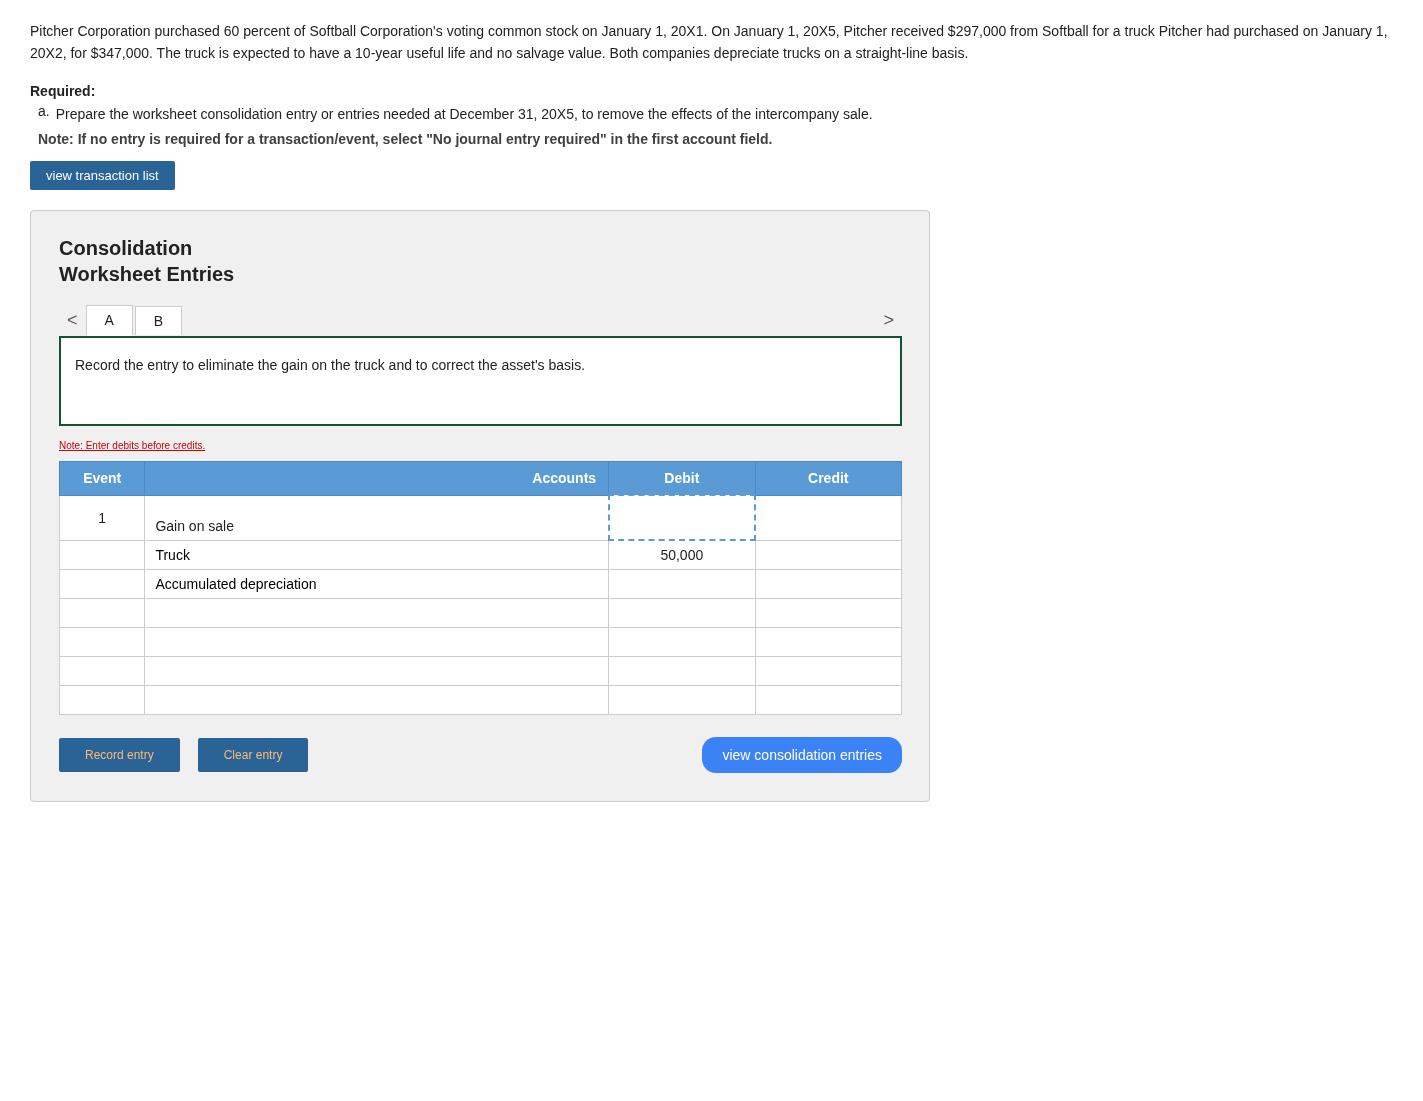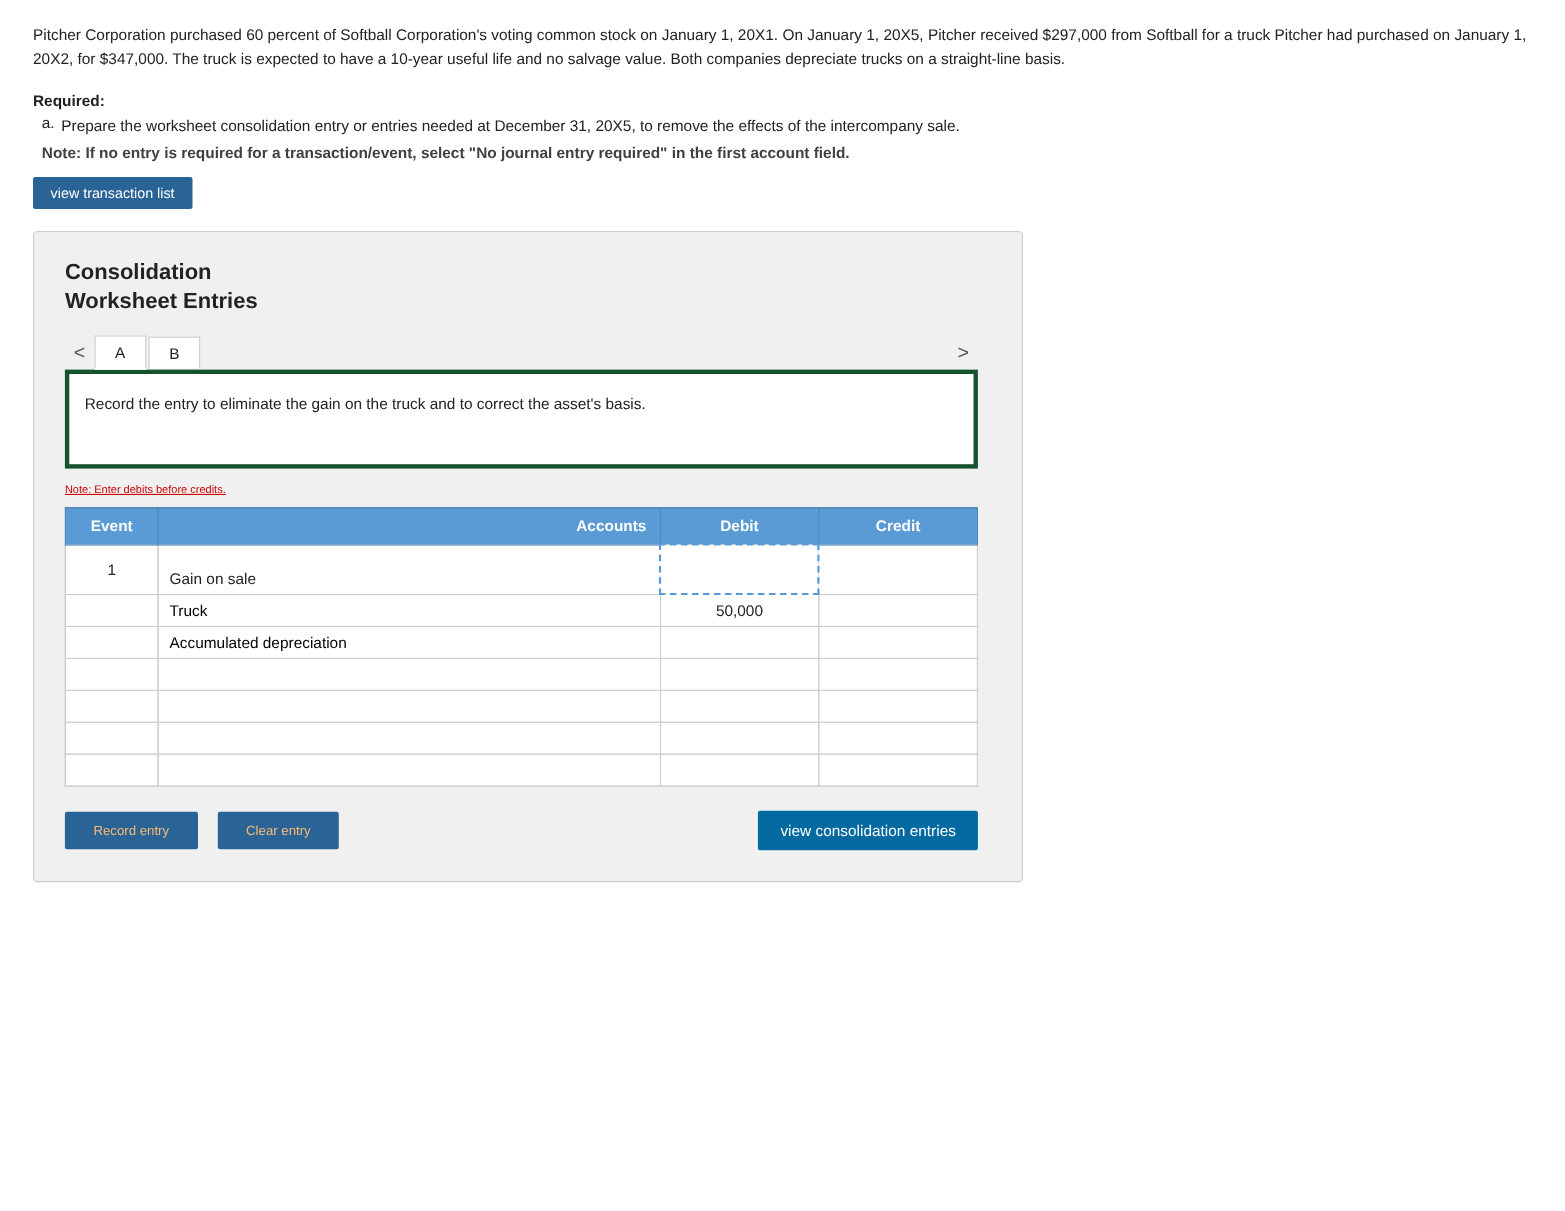--- a/index.html
+++ b/index.html
@@ -39,21 +39,21 @@
       font-size: 13px;
       border: none;
       cursor: pointer;
       margin-bottom: 20px;
       border-radius: 2px;
     }
     .worksheet-container {
       background: #f0f0f0;
       border: 1px solid #ccc;
       border-radius: 4px;
-      padding: 24px 40px 28px 28px;
+      padding: 24px 27px 28px 28px;
       max-width: 900px;
     }
     .worksheet-title {
       font-size: 20px;
       font-weight: bold;
       margin-bottom: 18px;
       line-height: 1.3;
     }
     .tabs-nav {
       display: flex;
@@ -83,21 +83,21 @@
     }
     .tab-right-arrow {
       margin-left: auto;
       font-size: 18px;
       color: #555;
       cursor: pointer;
       padding: 4px 8px;
     }
     .entry-description-box {
       background: #fff;
-      border: 4px solid #14532d;
+      border: 2px solid #14532d;
       padding: 16px 14px;
       margin-bottom: 14px;
       font-size: 14px;
       line-height: 1.6;
       min-height: 90px;
     }
     .note-enter-debits {
       color: #cc0000;
       font-size: 10px;
       margin-bottom: 10px;
@@ -160,27 +160,27 @@
       background: #2a6496;
       color: #fdba74;
       border: none;
       padding: 10px 26px;
       font-size: 12px;
       cursor: pointer;
       border-radius: 2px;
     }
     .btn-blue-right {
       margin-left: auto;
-      background: #0369a1;
+      background: #3b82f6;
       color: #fff;
       border: none;
       padding: 10px 20px;
       font-size: 14px;
       cursor: pointer;
-      border-radius: 2px;
+      border-radius: 14px;
     }
   </style>
 </head>
 <body>
 
 
 
 
 <div class="intro-text">Pitcher Corporation purchased 60 percent of Softball Corporation's voting common stock on January 1, 20X1. On January 1, 20X5, Pitcher received $297,000 from Softball for a truck Pitcher had purchased on January 1, 20X2, for $347,000. The truck is expected to have a 10-year useful life and no salvage value. Both companies depreciate trucks on a straight-line basis.</div>
 

